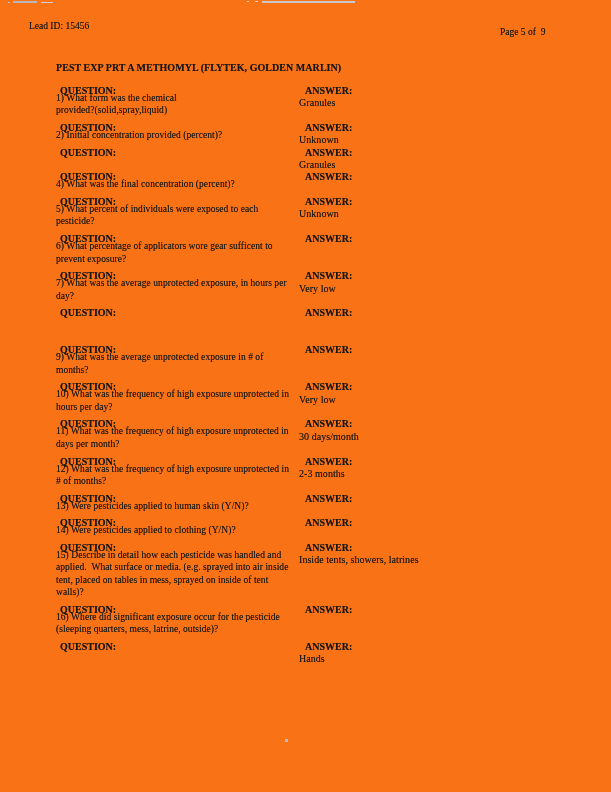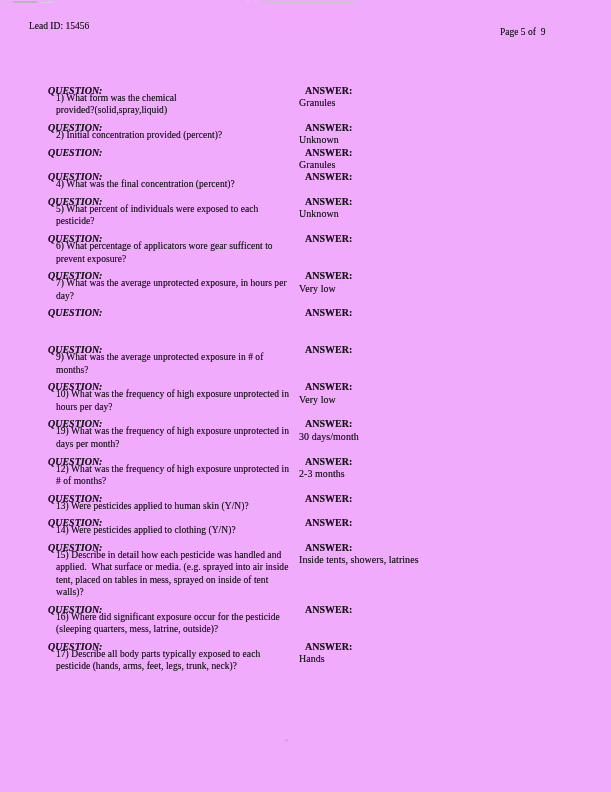--- a/index.html
+++ b/index.html
@@ -1,17 +1,17 @@
 <!DOCTYPE html>
 <html><head>
 <meta charset="utf-8">
 <style>
   html,body{margin:0;padding:0;background:#ffffff;}
   .page{
-    position:relative;width:611px;height:792px;background:#f0abfc;overflow:hidden;
+    position:relative;width:611px;height:792px;background:#f97316;overflow:hidden;
     font-family:"Liberation Serif",serif;color:#161616;
     text-shadow:0 0 .5px rgba(20,20,20,.55);
   }
   
   .artifact{position:absolute;}
   .art-tl-dot{left:8px;top:2px;width:2px;height:1px;background:#c4c4c8;}
   .art-tl-bar{left:13px;top:1px;width:24px;height:2px;background:#b6b6bd;}
   .art-tl-bar2{left:41px;top:2px;width:12px;height:1px;background:#d2d2d6;}
   .art-tc-dot1{left:247px;top:1px;width:2px;height:1px;background:#d8d8db;}
   .art-tc-dot2{left:255px;top:1px;width:3px;height:1px;background:#d2d2d6;}
@@ -24,21 +24,21 @@
   
   .doc-title{
     position:absolute;left:56px;top:62px;
     font-size:10px;font-weight:bold;line-height:12px;white-space:pre;letter-spacing:.05px;
   }
   
   .qa-block{position:absolute;left:0;width:611px;}
   .qa-block .lbl{
     position:absolute;top:0;font-weight:bold;font-size:10px;line-height:12.35px;white-space:pre;
   }
-  .q-lbl{left:48px;font-style:italic;}
+  .q-lbl{left:60px;}
   .a-lbl{left:305px;}
   .q-txt{
     position:absolute;left:56px;top:7px;
     font-size:9.5px;line-height:12.35px;white-space:pre;letter-spacing:.05px;
   }
   .a-txt{
     position:absolute;left:299px;top:12.35px;
     font-size:10px;line-height:12.35px;white-space:pre;letter-spacing:.05px;
   }
 </style>
@@ -51,20 +51,21 @@
   <div class="artifact art-tl-bar"></div>
   <div class="artifact art-tl-bar2"></div>
   <div class="artifact art-tc-dot1"></div>
   <div class="artifact art-tc-dot2"></div>
   <div class="artifact art-tc-bar"></div>
   <div class="artifact art-b-dot"></div>
 
   <div class="hdr lead-id">Lead ID: 15456</div>
   <div class="hdr page-num">Page 5 of  9</div>
 
+  <div class="doc-title">PEST EXP PRT A METHOMYL (FLYTEK, GOLDEN MARLIN)</div>
 
   <div id="qa-list">
       <div class="qa-block" style="top: 85px; height: 37.05px;">
         <span class="lbl q-lbl">QUESTION:</span>
         <span class="lbl a-lbl">ANSWER:</span>
         <div class="q-txt">1) What form was the chemical
 provided?(solid,spray,liquid)</div>
         <div class="a-txt">Granules</div>
       </div>
       <div class="qa-block" style="top: 122.05px; height: 24.7px;">
@@ -120,21 +121,21 @@
       <div class="qa-block" style="top: 381.4px; height: 37.05px;">
         <span class="lbl q-lbl">QUESTION:</span>
         <span class="lbl a-lbl">ANSWER:</span>
         <div class="q-txt">10) What was the frequency of high exposure unprotected in
 hours per day?</div>
         <div class="a-txt">Very low</div>
       </div>
       <div class="qa-block" style="top: 418.45px; height: 37.05px;">
         <span class="lbl q-lbl">QUESTION:</span>
         <span class="lbl a-lbl">ANSWER:</span>
-        <div class="q-txt">19) What was the frequency of high exposure unprotected in
+        <div class="q-txt">11) What was the frequency of high exposure unprotected in
 days per month?</div>
         <div class="a-txt">30 days/month</div>
       </div>
       <div class="qa-block" style="top: 455.5px; height: 37.05px;">
         <span class="lbl q-lbl">QUESTION:</span>
         <span class="lbl a-lbl">ANSWER:</span>
         <div class="q-txt">12) What was the frequency of high exposure unprotected in
 # of months?</div>
         <div class="a-txt">2-3 months</div>
       </div>
@@ -162,18 +163,16 @@
       <div class="qa-block" style="top: 603.7px; height: 37.05px;">
         <span class="lbl q-lbl">QUESTION:</span>
         <span class="lbl a-lbl">ANSWER:</span>
         <div class="q-txt">16) Where did significant exposure occur for the pesticide
 (sleeping quarters, mess, latrine, outside)?</div>
         <div class="a-txt"></div>
       </div>
       <div class="qa-block" style="top: 640.75px; height: 37.05px;">
         <span class="lbl q-lbl">QUESTION:</span>
         <span class="lbl a-lbl">ANSWER:</span>
-        <div class="q-txt">17) Describe all body parts typically exposed to each
-pesticide (hands, arms, feet, legs, trunk, neck)?</div>
         <div class="a-txt">Hands</div>
       </div>
     </div>
 </div>
 
 </body></html>

